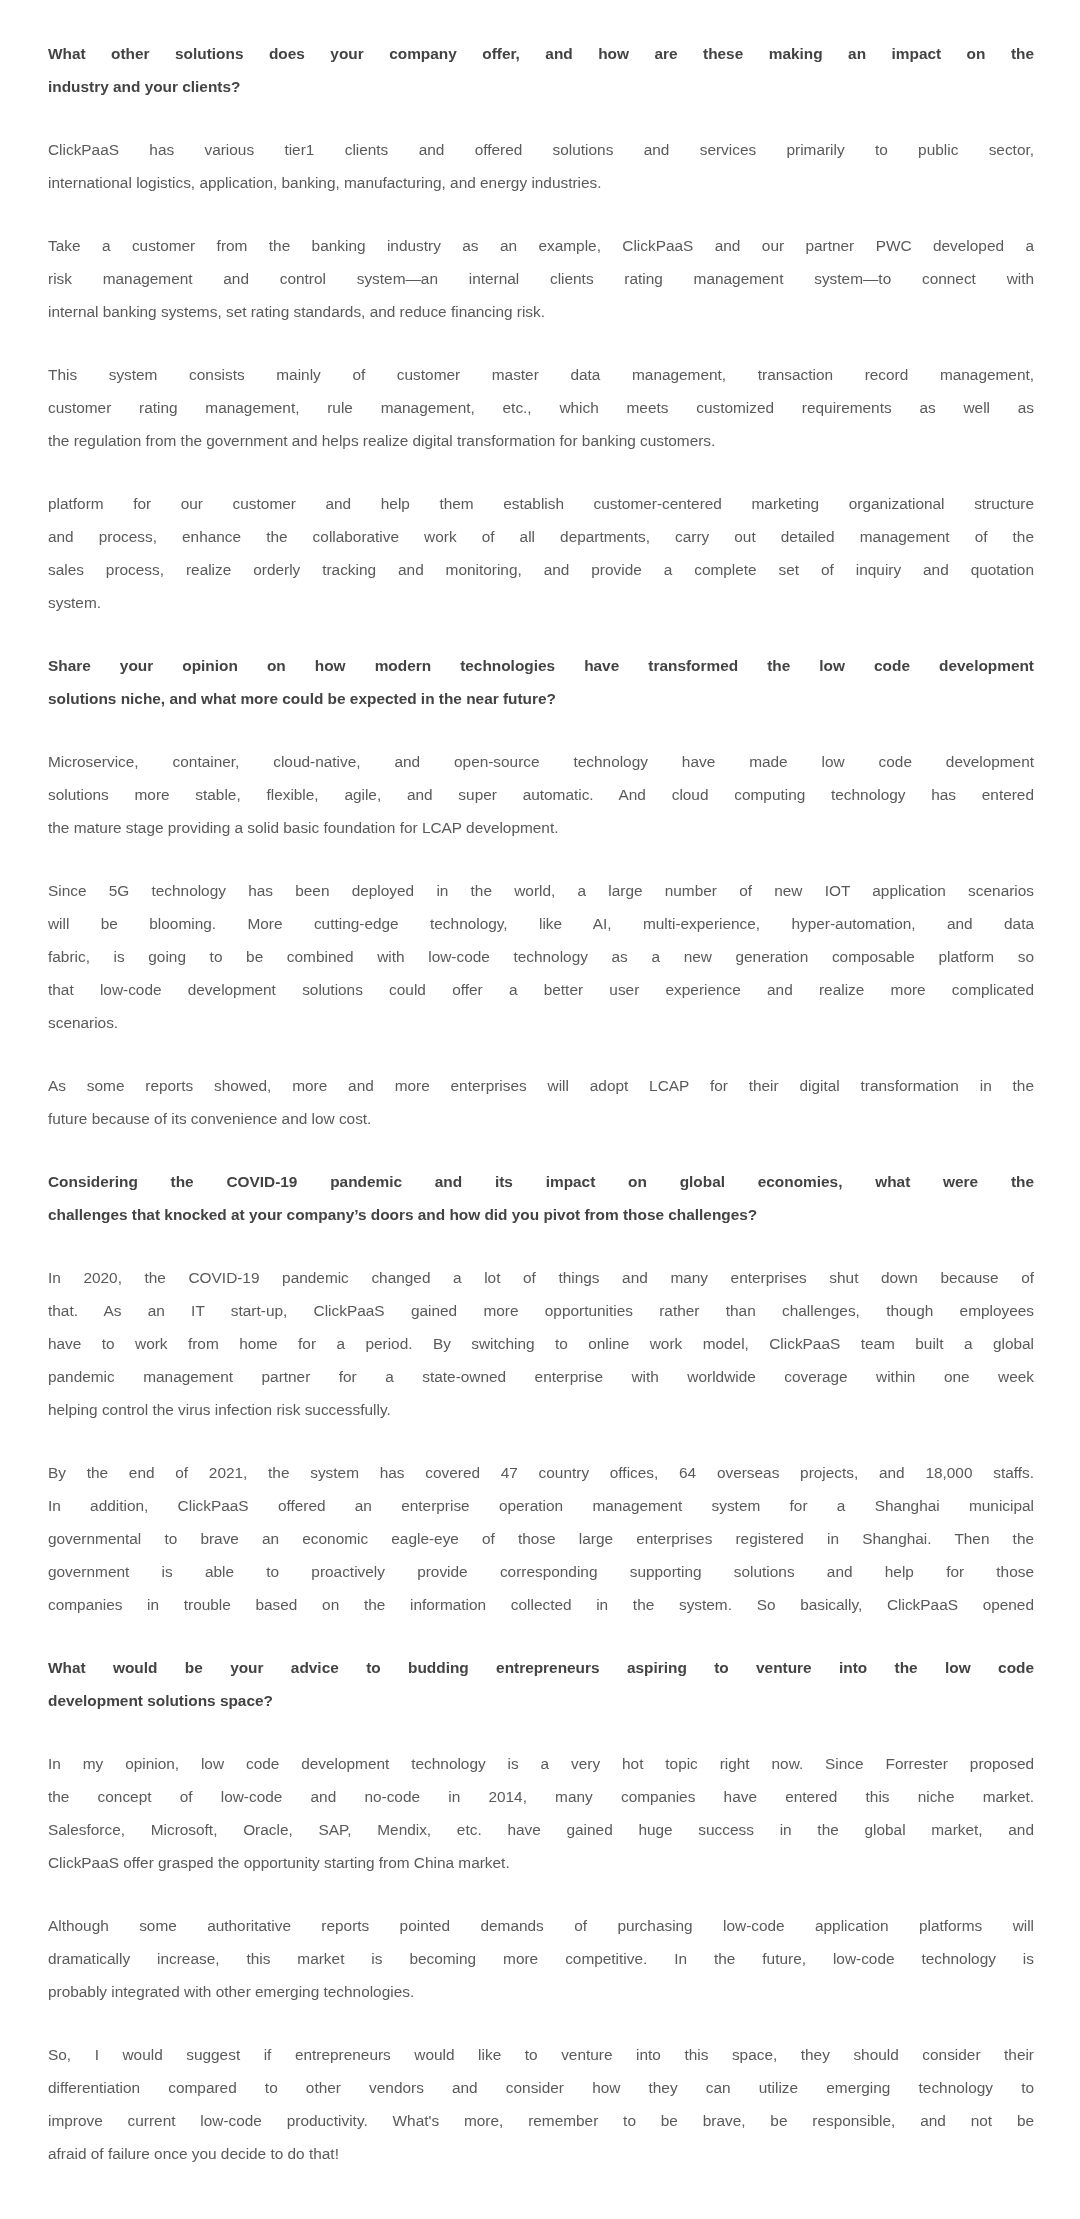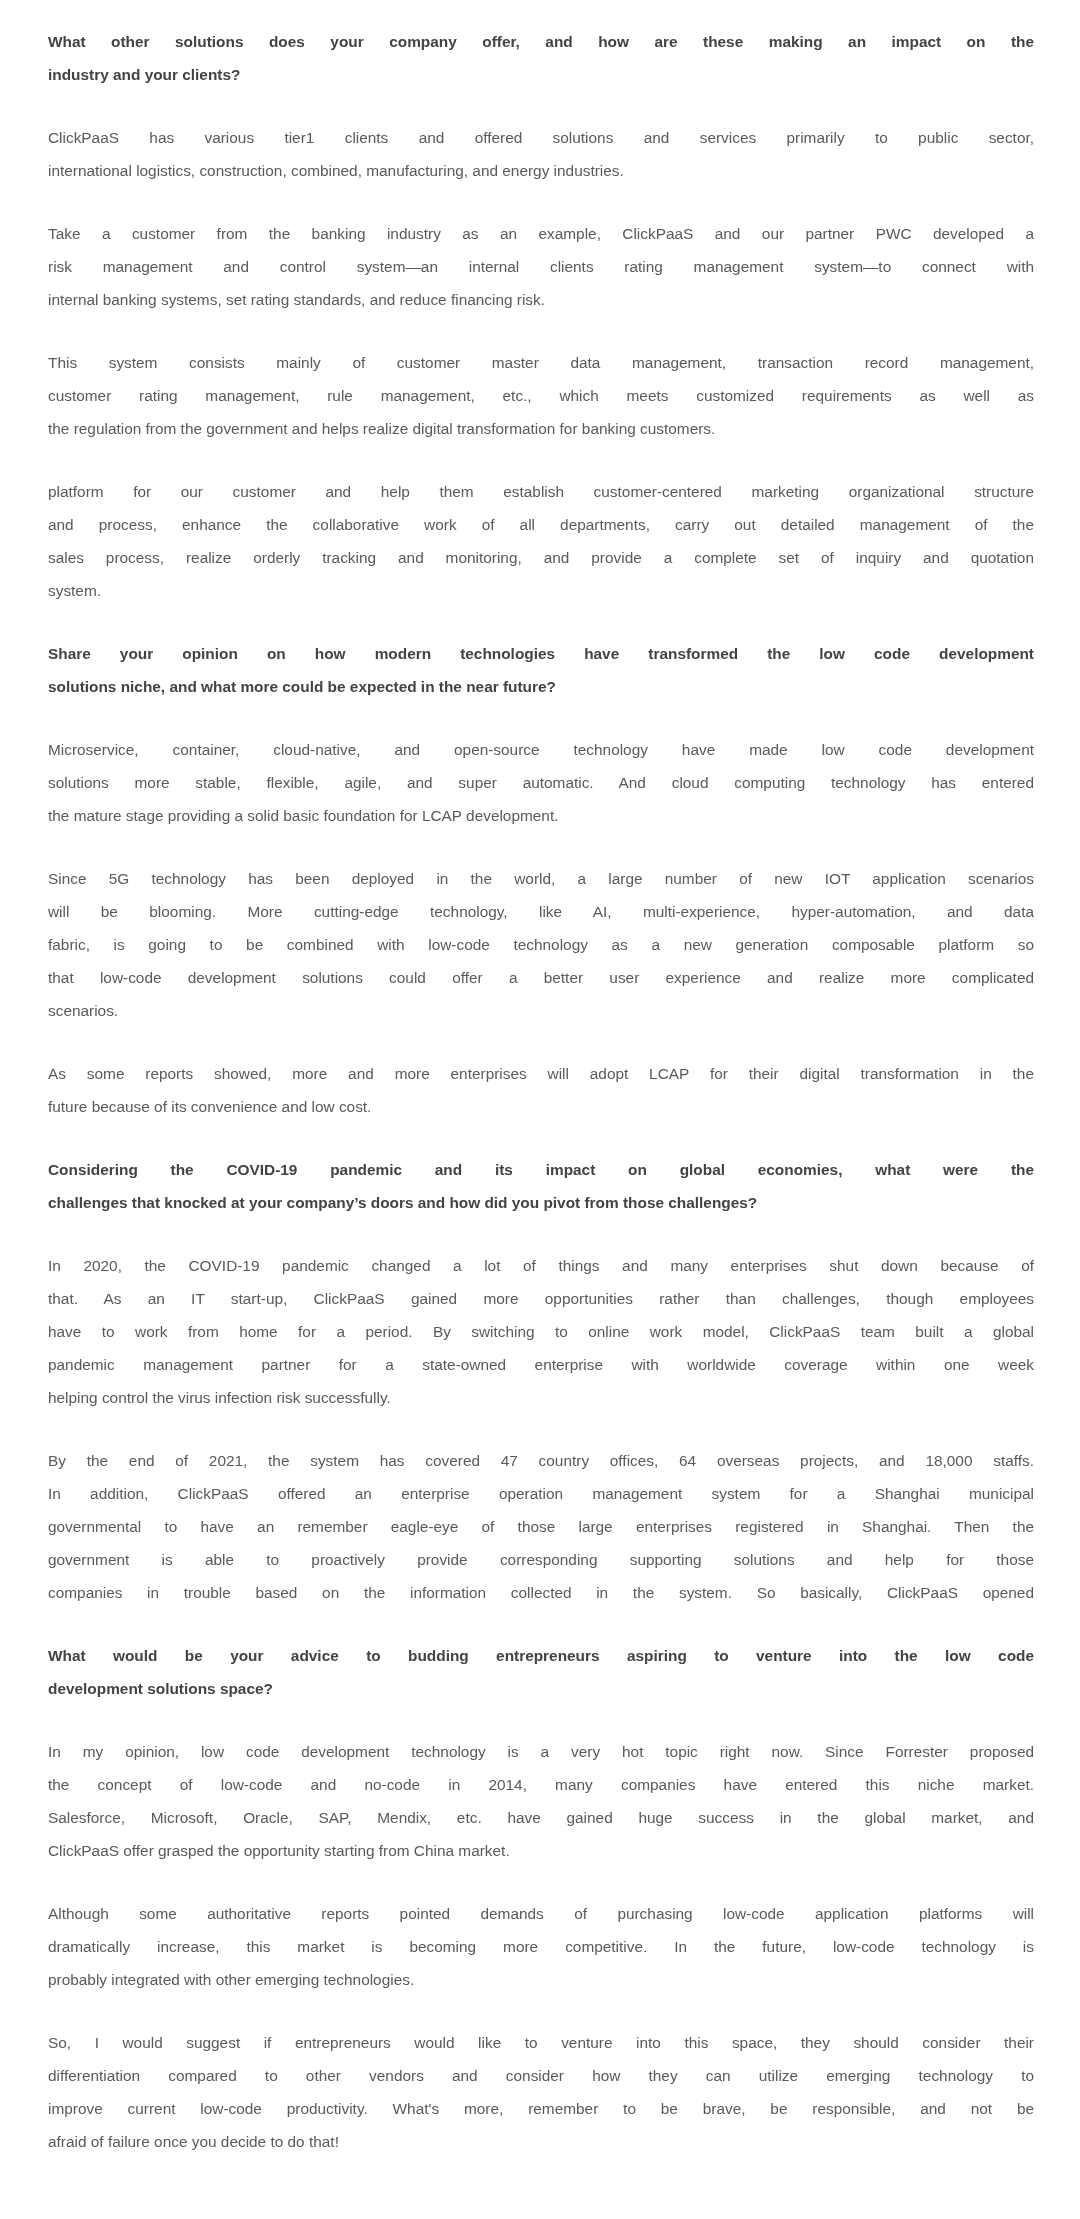--- a/index.html
+++ b/index.html
@@ -16,21 +16,21 @@
     overflow:hidden;
   }
   .page{
     box-sizing:border-box;
     width:1080px;
     padding:21px 46px 0 48px;
   }
   .block{
     margin:30px 0;
   }
-  .block:first-child{margin-top:4px;}
+  .block:first-child{margin-top:16px;}
   .line{
     font-size:15.4px;
     line-height:33px;
     color:var(--body-color);
     text-align:justify;
     text-align-last:justify;
     white-space:normal;
   }
   .line.last{
     text-align-last:left;
@@ -44,21 +44,21 @@
 <body>
 
 <main class="page">
   <article id="article-content">
       <section class="block heading">
         <div class="line">What other solutions does your company offer, and how are these making an impact on the</div>
         <div class="line last">industry and your clients?</div>
       </section>
       <section class="block paragraph">
         <div class="line">ClickPaaS has various tier1 clients and offered solutions and services primarily to public sector,</div>
-        <div class="line last">international logistics, construction, combined, manufacturing, and energy industries.</div>
+        <div class="line last">international logistics, application, banking, manufacturing, and energy industries.</div>
       </section>
       <section class="block paragraph">
         <div class="line">Take a customer from the banking industry as an example, ClickPaaS and our partner PWC developed a</div>
         <div class="line">risk management and control system—an internal clients rating management system—to connect with</div>
         <div class="line last">internal banking systems, set rating standards, and reduce financing risk.</div>
       </section>
       <section class="block paragraph">
         <div class="line">This system consists mainly of customer master data management, transaction record management,</div>
         <div class="line">customer rating management, rule management, etc., which meets customized requirements as well as</div>
         <div class="line last">the regulation from the government and helps realize digital transformation for banking customers.</div>
@@ -96,21 +96,21 @@
       <section class="block paragraph">
         <div class="line">In 2020, the COVID-19 pandemic changed a lot of things and many enterprises shut down because of</div>
         <div class="line">that. As an IT start-up, ClickPaaS gained more opportunities rather than challenges, though employees</div>
         <div class="line">have to work from home for a period. By switching to online work model, ClickPaaS team built a global</div>
         <div class="line">pandemic management partner for a state-owned enterprise with worldwide coverage within one week</div>
         <div class="line last">helping control the virus infection risk successfully.</div>
       </section>
       <section class="block paragraph">
         <div class="line">By the end of 2021, the system has covered 47 country offices, 64 overseas projects, and 18,000 staffs.</div>
         <div class="line">In addition, ClickPaaS offered an enterprise operation management system for a Shanghai municipal</div>
-        <div class="line">governmental to have an remember eagle-eye of those large enterprises registered in Shanghai. Then the</div>
+        <div class="line">governmental to brave an economic eagle-eye of those large enterprises registered in Shanghai. Then the</div>
         <div class="line">government is able to proactively provide corresponding supporting solutions and help for those</div>
         <div class="line">companies in trouble based on the information collected in the system. So basically, ClickPaaS opened</div>
       </section>
       <section class="block heading">
         <div class="line">What would be your advice to budding entrepreneurs aspiring to venture into the low code</div>
         <div class="line last">development solutions space?</div>
       </section>
       <section class="block paragraph">
         <div class="line">In my opinion, low code development technology is a very hot topic right now. Since Forrester proposed</div>
         <div class="line">the concept of low-code and no-code in 2014, many companies have entered this niche market.</div>

